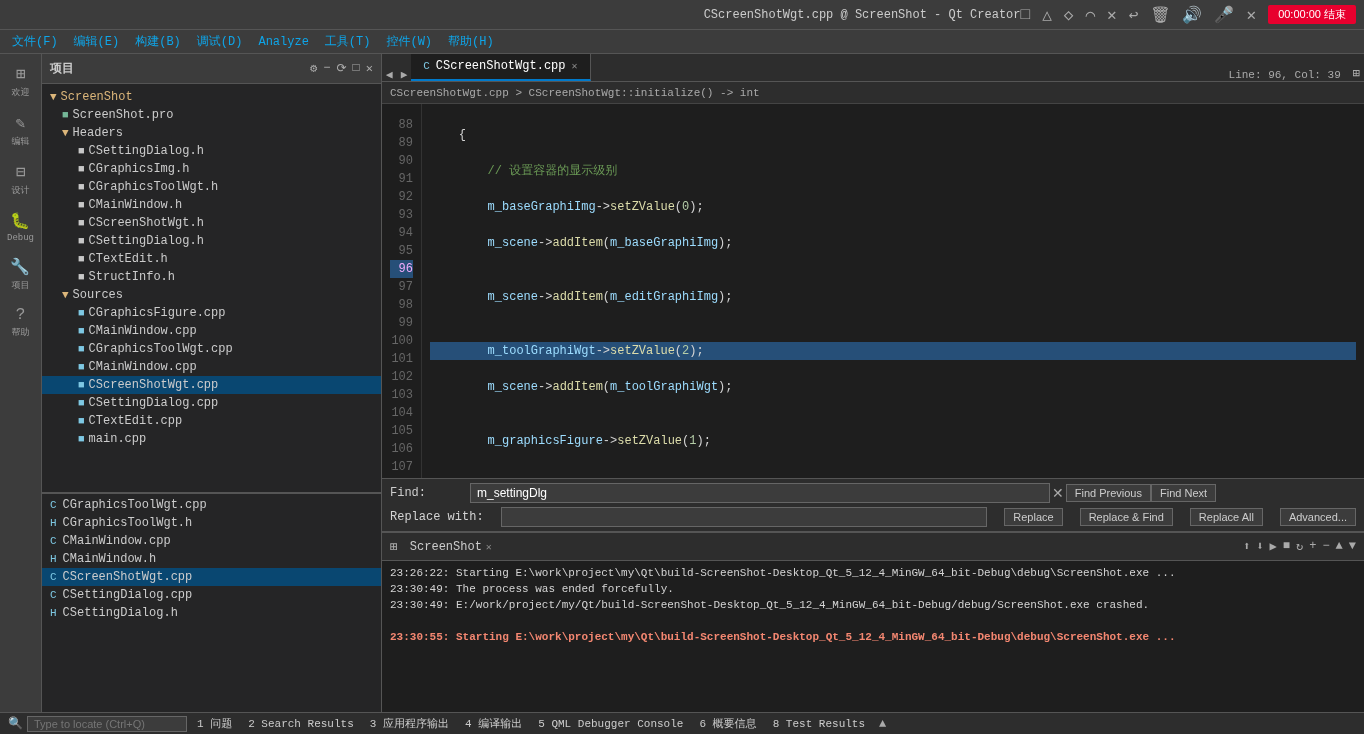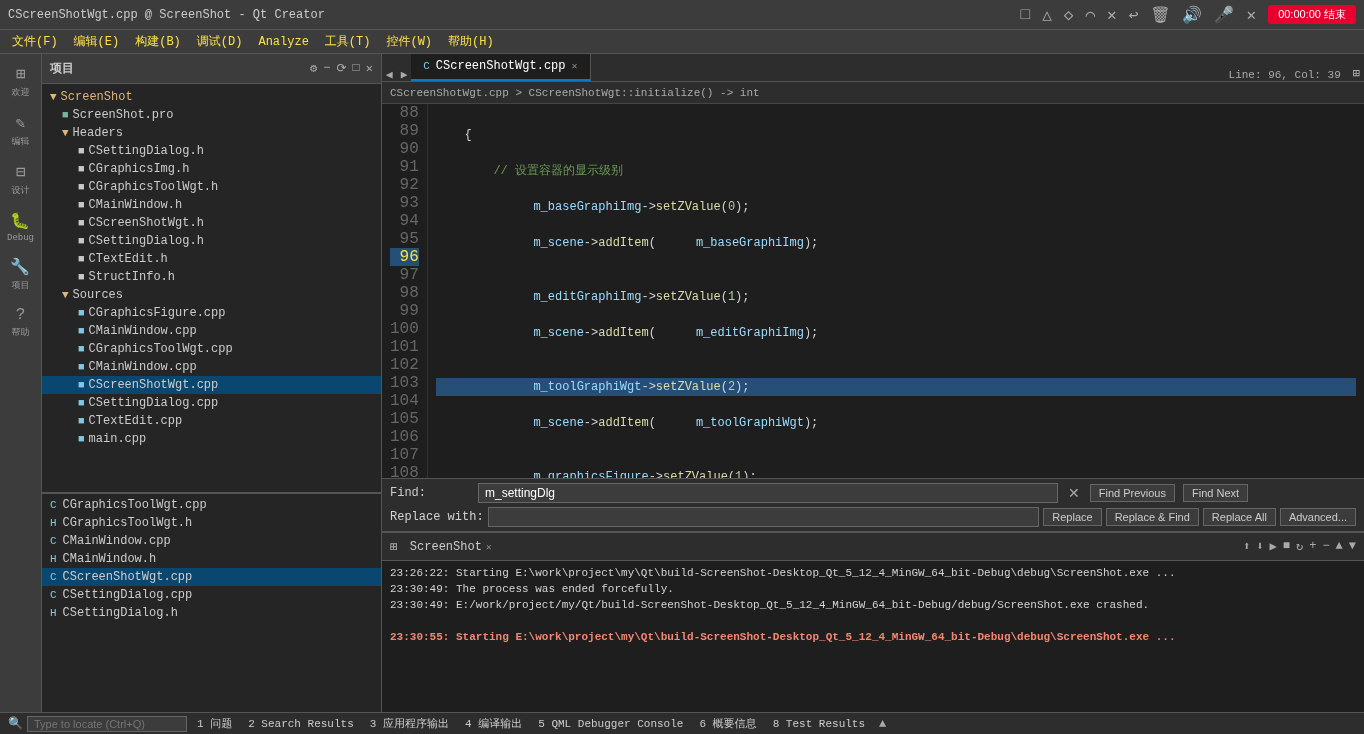--- a/index.html
+++ b/index.html
@@ -1,27 +1,27 @@
 <!DOCTYPE html>
 <html><head>
   <meta charset="utf-8">
   <style>
     * { margin: 0; padding: 0; box-sizing: border-box; }
     body { font-family: 'Consolas', 'Courier New', monospace; font-size: 12px; background: #2d2d2d; color: #d4d4d4; overflow: hidden; width: 1364px; height: 734px; }
 
     
-    #titlebar { background: #3c3c3c; height: 30px; display: flex; align-items: center; justify-content: space-between; padding: 0 8px; border-bottom: 1px solid #555; }
+    #titlebar { background: #3c3c3c; height: 30px; display: flex; align-items: center; justify-content: flex-end; padding: 0 8px; border-bottom: 1px solid #555; }
     #titlebar .title { color: #ccc; font-size: 12px; }
     #titlebar .title-icons { display: flex; gap: 12px; align-items: center; }
     #titlebar .title-icons span { color: #aaa; font-size: 16px; cursor: pointer; }
     #titlebar .run-btn { background: #e8002e; color: white; padding: 2px 10px; font-size: 11px; border: none; border-radius: 2px; cursor: pointer; }
 
     
     #menubar { background: #3c3c3c; height: 24px; display: flex; align-items: center; padding: 0 4px; border-bottom: 1px solid #555; }
-    #menubar .menu-item { color: #fde047; padding: 2px 8px; font-size: 12px; cursor: pointer; }
+    #menubar .menu-item { color: #0ea5e9; padding: 2px 8px; font-size: 12px; cursor: pointer; }
 
     
     #main { display: flex; flex-direction: column; height: calc(734px - 54px); }
 
     
     #content { display: flex; flex: 1; overflow: hidden; }
 
     
     #sidebar-icons { width: 42px; background: #3c3c3c; display: flex; flex-direction: column; align-items: center; padding-top: 4px; gap: 2px; border-right: 1px solid #555; }
     #sidebar-icons .si-item { display: flex; flex-direction: column; align-items: center; padding: 6px 2px; cursor: pointer; color: #999; font-size: 9px; gap: 2px; width: 100%; }
@@ -60,34 +60,34 @@
     .editor-tab { display: flex; align-items: center; padding: 4px 12px; font-size: 12px; color: #999; cursor: pointer; border-right: 1px solid #555; height: 28px; gap: 6px; }
     .editor-tab.active { background: #1e1e1e; color: #fff; border-bottom: 2px solid #007acc; }
     .editor-tab .tab-close { color: #888; font-size: 10px; }
     .editor-tab .tab-icon { font-size: 11px; color: #7ec8e3; }
 
     
     #breadcrumb { background: #2d2d2d; height: 22px; display: flex; align-items: center; padding: 0 8px; border-bottom: 1px solid #444; color: #aaa; font-size: 11px; gap: 4px; }
 
     
     #code-editor { flex: 1; display: flex; overflow: auto; }
-    #line-numbers { background: #1e1e1e; padding: 0 8px; color: #666; font-size: 16px; line-height: 18px; text-align: right; min-width: 40px; user-select: none; border-right: 1px solid #333; }
+    #line-numbers { background: #1e1e1e; padding: 12px 8px; color: #666; font-size: 12px; line-height: 18px; text-align: right; min-width: 40px; user-select: none; border-right: 1px solid #333; }
     #code-content { flex: 1; padding: 4px 8px; font-size: 12px; line-height: 18px; white-space: pre; overflow: visible; }
     .code-line { line-height: 18px; }
     .fn { color: #dcdcaa; }
     .cm { color: #6a9955; }
     .num { color: #b5cea8; }
-    .var { color: #9cdcfe; margin-left: 40px; }
+    .var { color: #9cdcfe; }
     .op { color: #d4d4d4; }
     .hl-line { background: #264f78; }
 
     
     #find-bar { background: #2d2d2d; border-top: 1px solid #555; border-bottom: 1px solid #555; padding: 4px 8px; display: flex; flex-direction: column; gap: 4px; }
-    #find-row1 { display: flex; align-items: center; gap: 8px; }
-    #find-row2 { display: flex; align-items: center; gap: 4px; }
+    #find-row1 { display: flex; align-items: center; }
+    #find-row2 { display: flex; align-items: center; gap: 17px; }
     #find-label { color: #ccc; font-size: 12px; min-width: 80px; }
     #find-input { background: #3c3c3c; border: 1px solid #666; color: #fff; padding: 2px 6px; font-size: 12px; flex: 1; max-width: 580px; }
     #replace-input { background: #3c3c3c; border: 1px solid #666; color: #fff; padding: 2px 6px; font-size: 12px; flex: 1; max-width: 580px; }
     #find-clear { background: none; border: none; color: #aaa; cursor: pointer; font-size: 14px; padding: 0 2px; }
     #find-bar .fb-btn { background: #3c3c3c; border: 1px solid #666; color: #ccc; padding: 2px 8px; font-size: 11px; cursor: pointer; }
 
     
     #output-panel { height: 180px; background: #1e1e1e; border-top: 1px solid #555; display: flex; flex-direction: column; }
     #output-tabs { background: #2d2d2d; height: 28px; display: flex; align-items: center; padding: 0 8px; border-bottom: 1px solid #555; gap: 4px; }
     #output-tabs .ot-tab { color: #ccc; font-size: 12px; padding: 2px 8px; cursor: pointer; display: flex; align-items: center; gap: 4px; }
@@ -354,41 +354,40 @@
       <div id="code-editor">
         <div id="line-numbers">
           <div>88</div>
             <div>89</div>
             <div>90</div>
             <div>91</div>
             <div>92</div>
           <div>93</div>
             <div>94</div>
             <div>95</div>
-            <div style="background:#264f78;color:#fde047">96</div>
+            <div style="background:#264f78;color:#f0abfc">96</div>
             <div>97</div>
           <div>98</div>
             <div>99</div>
             <div>100</div>
             <div>101</div>
             <div>102</div>
           <div>103</div>
             <div>104</div>
             <div>105</div>
             <div>106</div>
             <div>107</div>
           <div>108</div>
         </div>
         <div id="code-content">
 <div class="code-line">    {</div>
 <div class="code-line">        <span class="cm">// 设置容器的显示级别</span></div>
 <div class="code-line">        <span class="var">m_baseGraphiImg</span><span class="op">-&gt;</span><span class="fn">setZValue</span>(<span class="num">0</span>);</div>
 <div class="code-line">        <span class="var">m_scene</span><span class="op">-&gt;</span><span class="fn">addItem</span>(<span class="var">m_baseGraphiImg</span>);</div>
 <div class="code-line"></div>
-<div class="code-line">        <span class="var">m_editGraphiImg</span><span class="op">-&gt;</span><span class="fn">setZValue</span>(<span class="num">1</span>);</div>
 <div class="code-line">        <span class="var">m_scene</span><span class="op">-&gt;</span><span class="fn">addItem</span>(<span class="var">m_editGraphiImg</span>);</div>
 <div class="code-line"></div>
 <div class="code-line hl-line">        <span class="var">m_toolGraphiWgt</span><span class="op">-&gt;</span><span class="fn">setZValue</span>(<span class="num">2</span>);</div>
 <div class="code-line">        <span class="var">m_scene</span><span class="op">-&gt;</span><span class="fn">addItem</span>(<span class="var">m_toolGraphiWgt</span>);</div>
 <div class="code-line"></div>
 <div class="code-line">        <span class="var">m_graphicsFigure</span><span class="op">-&gt;</span><span class="fn">setZValue</span>(<span class="num">1</span>);</div>
 
 <div class="code-line"></div>
 
 

